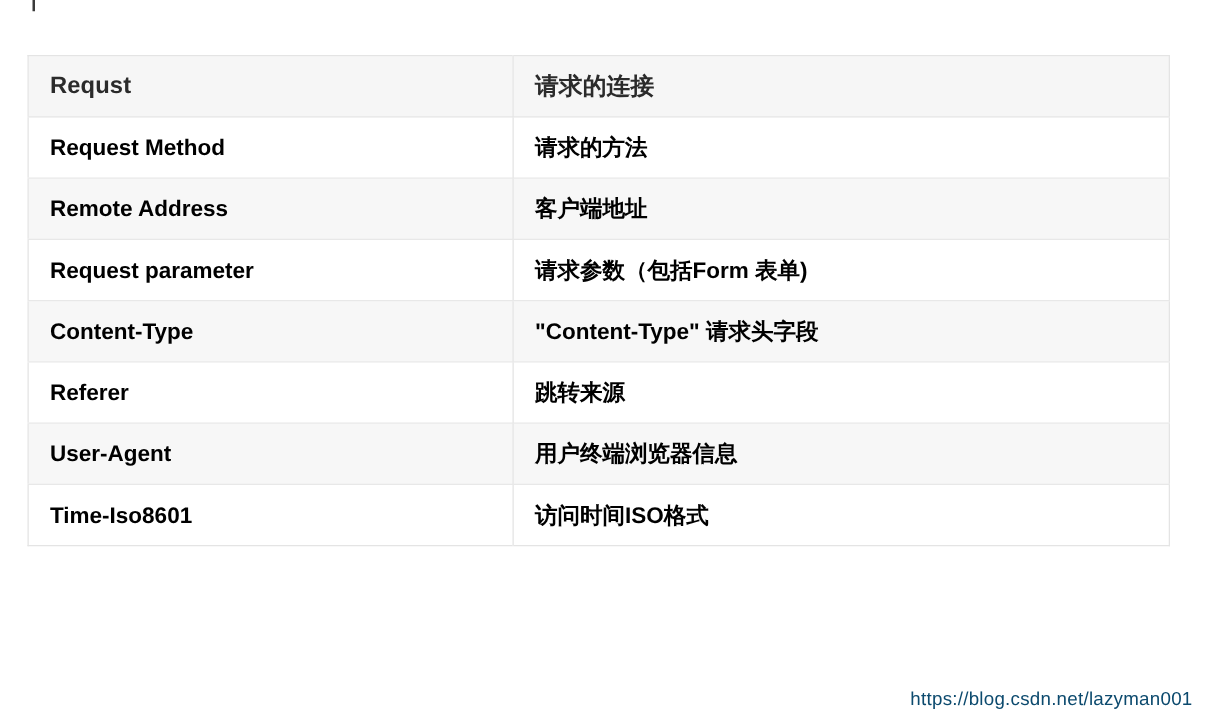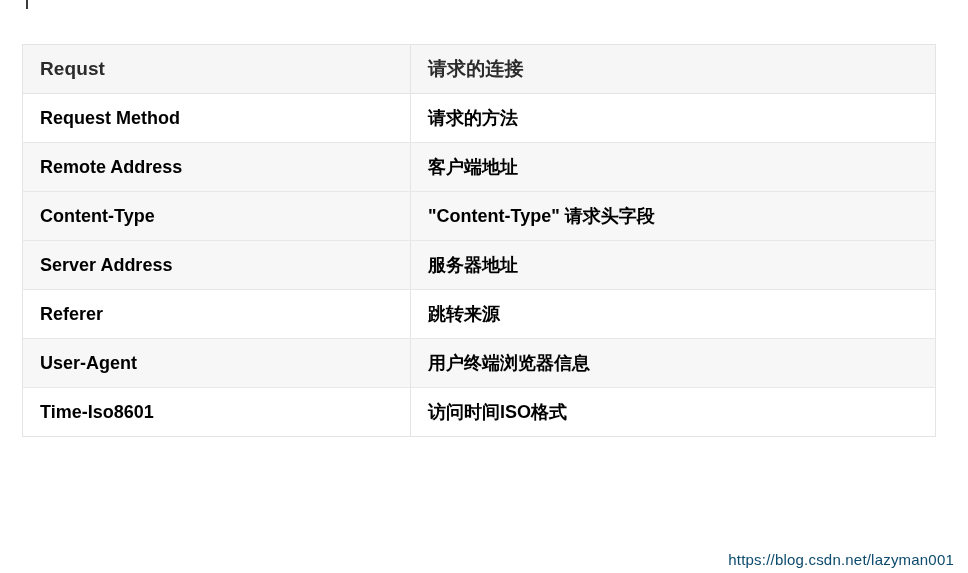--- a/index.html
+++ b/index.html
@@ -107,27 +107,27 @@
     </thead>
     <tbody>
       <tr class="row-odd">
         <td>Request Method</td>
         <td>请求的方法</td>
       </tr>
       <tr class="row-even">
         <td>Remote Address</td>
         <td>客户端地址</td>
       </tr>
+      <tr class="row-odd">
+        <td>Request parameter</td>
+        <td>请求参数（包括Form 表单)</td>
+      </tr>
       <tr class="row-even">
         <td>Content-Type</td>
         <td>"Content-Type" 请求头字段</td>
-      </tr>
-      <tr class="row-even">
-        <td>Server Address</td>
-        <td>服务器地址</td>
       </tr>
       <tr class="row-odd">
         <td>Referer</td>
         <td>跳转来源</td>
       </tr>
       <tr class="row-even">
         <td>User-Agent</td>
         <td>用户终端浏览器信息</td>
       </tr>
       <tr class="row-odd">

